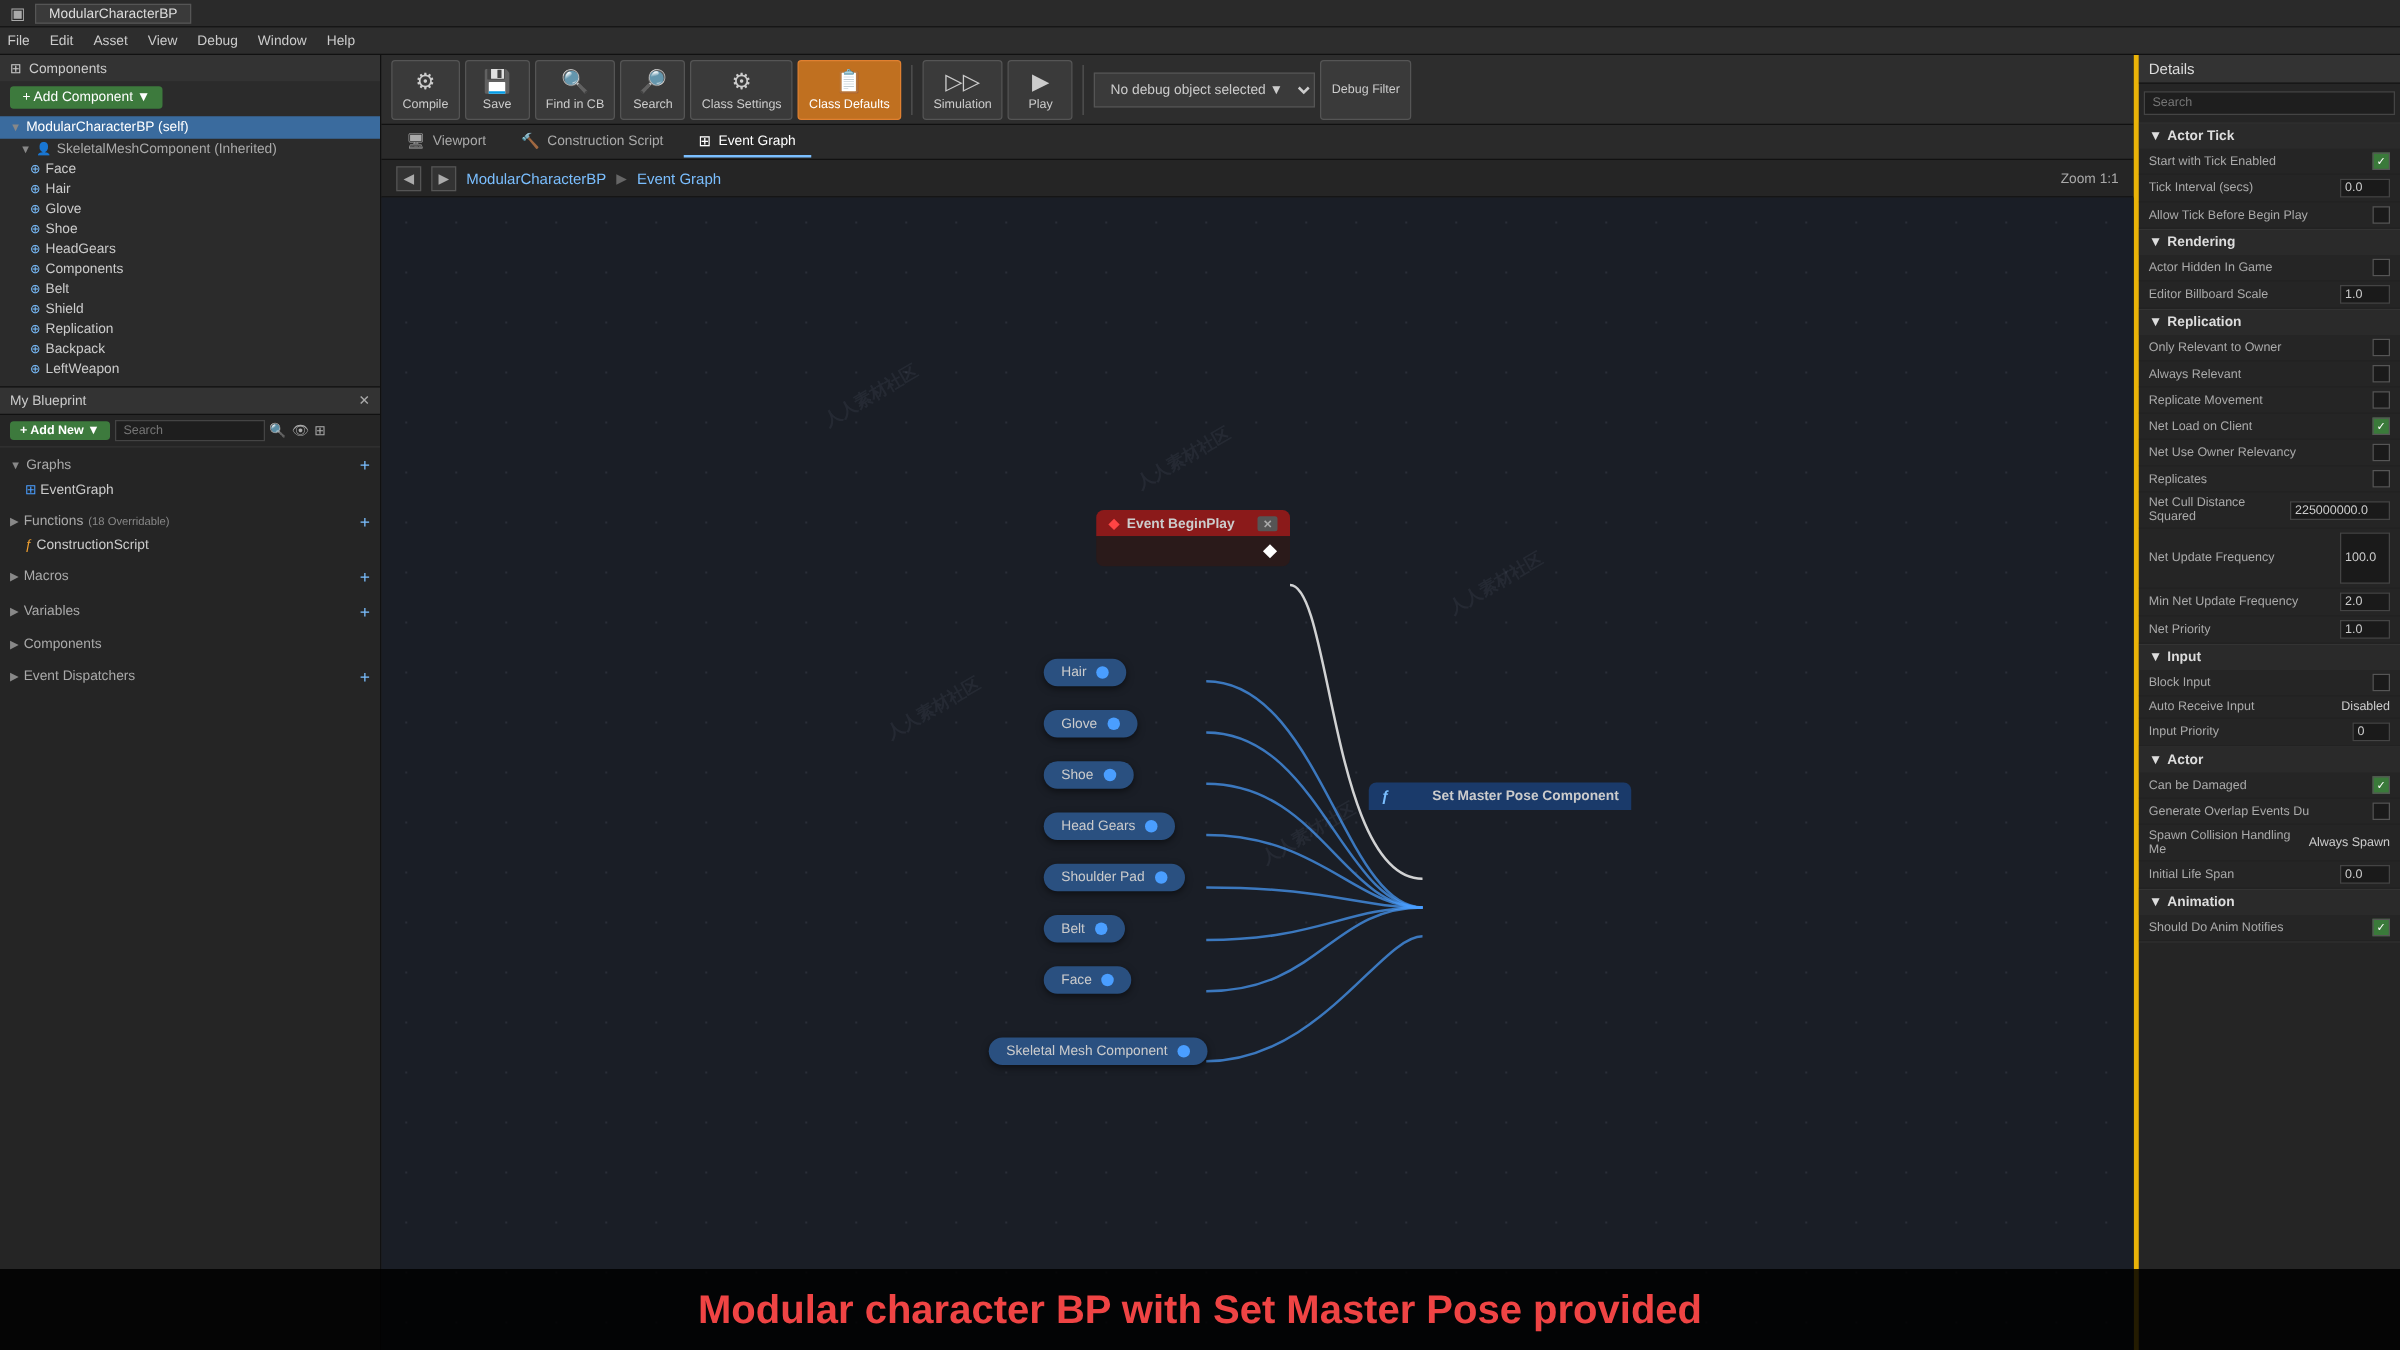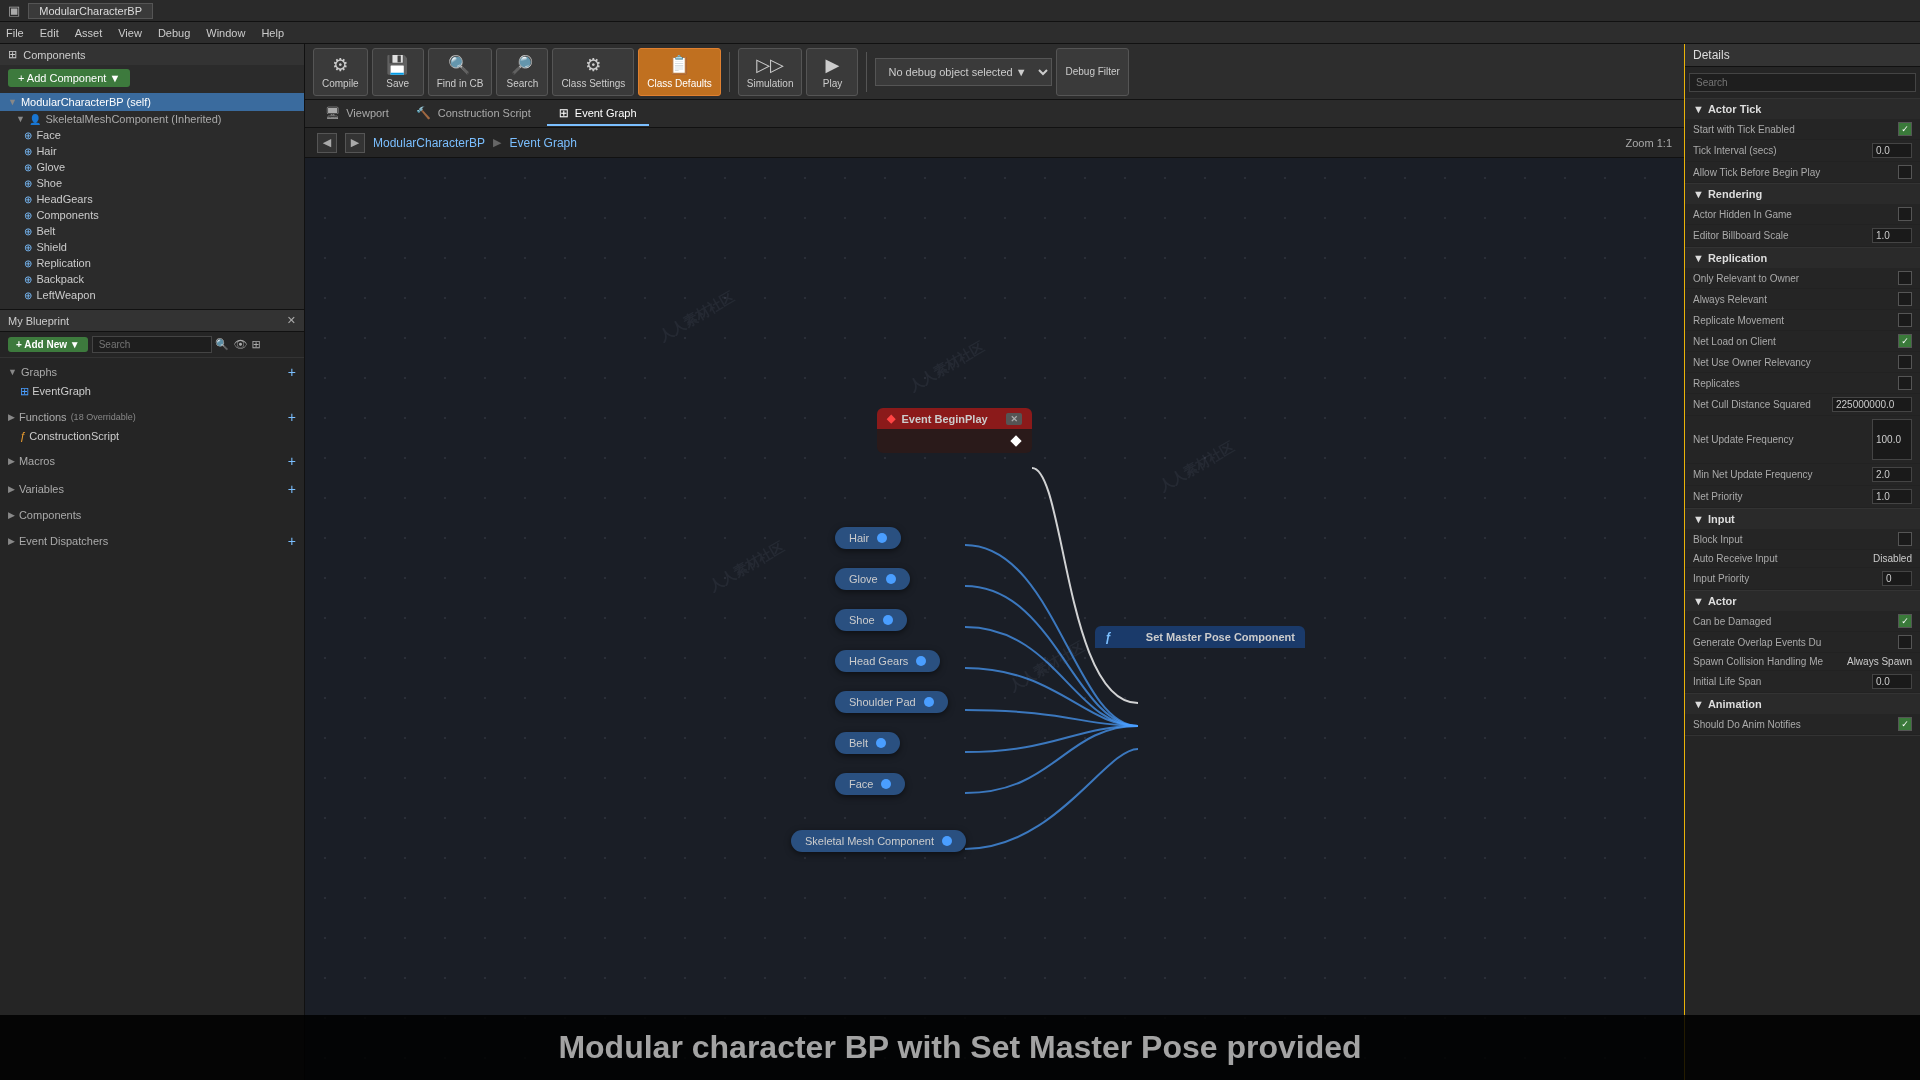--- a/index.html
+++ b/index.html
@@ -88,35 +88,35 @@
     #node-setmaster .node-header { background: #1a3a6a; }
 
     
     .small-node { position: absolute; border-radius: 20px; background: #2a5080; padding: 5px 14px; font-size: 11px; color: #ccc; display: flex; align-items: center; gap: 8px; cursor: pointer; box-shadow: 0 2px 6px rgba(0,0,0,0.5); }
     .small-node .node-dot { width: 10px; height: 10px; border-radius: 50%; background: #4a9eff; flex-shrink: 0; }
 
     
     #connectors { position: absolute; top: 0; left: 0; width: 100%; height: 100%; pointer-events: none; }
 
     
-    #right-panel { width: 236px; background: #252525; border-left: 1px solid #eab308; overflow-y: auto; flex-shrink: 0; }
+    #right-panel { width: 213px; background: #252525; border-left: 4px solid #eab308; overflow-y: auto; flex-shrink: 0; }
     #details-header { background: #333; padding: 4px 8px; font-size: 12px; color: #ddd; border-bottom: 1px solid #111; display: flex; align-items: center; gap: 6px; }
     #details-search { background: #1e1e1e; border: 1px solid #444; color: #ccc; padding: 3px 6px; font-size: 10px; width: 100%; margin: 4px 0; }
     .detail-section { border-bottom: 1px solid #333; }
     .detail-section-header { background: #2a2a2a; padding: 4px 8px; display: flex; align-items: center; gap: 4px; color: #ddd; font-size: 11px; cursor: pointer; font-weight: bold; }
     .detail-row { display: flex; align-items: center; padding: 3px 8px; border-bottom: 1px solid #222; }
     .detail-label { flex: 1; color: #aaa; font-size: 10px; }
     .detail-value { color: #ccc; font-size: 10px; }
     .detail-checkbox { width: 14px; height: 14px; border: 1px solid #555; background: #1a1a1a; display: flex; align-items: center; justify-content: center; }
     .detail-checkbox.checked { background: #3a7a3a; }
     .detail-checkbox.checked::after { content: '✓'; font-size: 9px; color: #fff; }
     .detail-input { background: #1a1a1a; border: 1px solid #444; color: #ccc; font-size: 10px; padding: 1px 4px; width: 60px; }
 
     
-    #bottom-caption { position: fixed; bottom: 0; left: 0; right: 0; background: rgba(0,0,0,0.85); color: #a3a3a3; font-size: 32px; font-weight: bold; text-align: center; padding: 14px 0; z-index: 100; }
+    #bottom-caption { position: fixed; bottom: 0; left: 0; right: 0; background: rgba(0,0,0,0.85); color: #ef4444; font-size: 32px; font-weight: bold; text-align: center; padding: 14px 0; z-index: 100; }
 
     
     .wm { position: absolute; color: rgba(180,200,220,0.07); font-size: 14px; font-weight: bold; transform: rotate(-30deg); pointer-events: none; white-space: nowrap; }
   </style>
 </head>
 <body>
 
 <div id="top-bar">
   <span class="logo">▣</span>
   <div class="tab">ModularCharacterBP</div>

